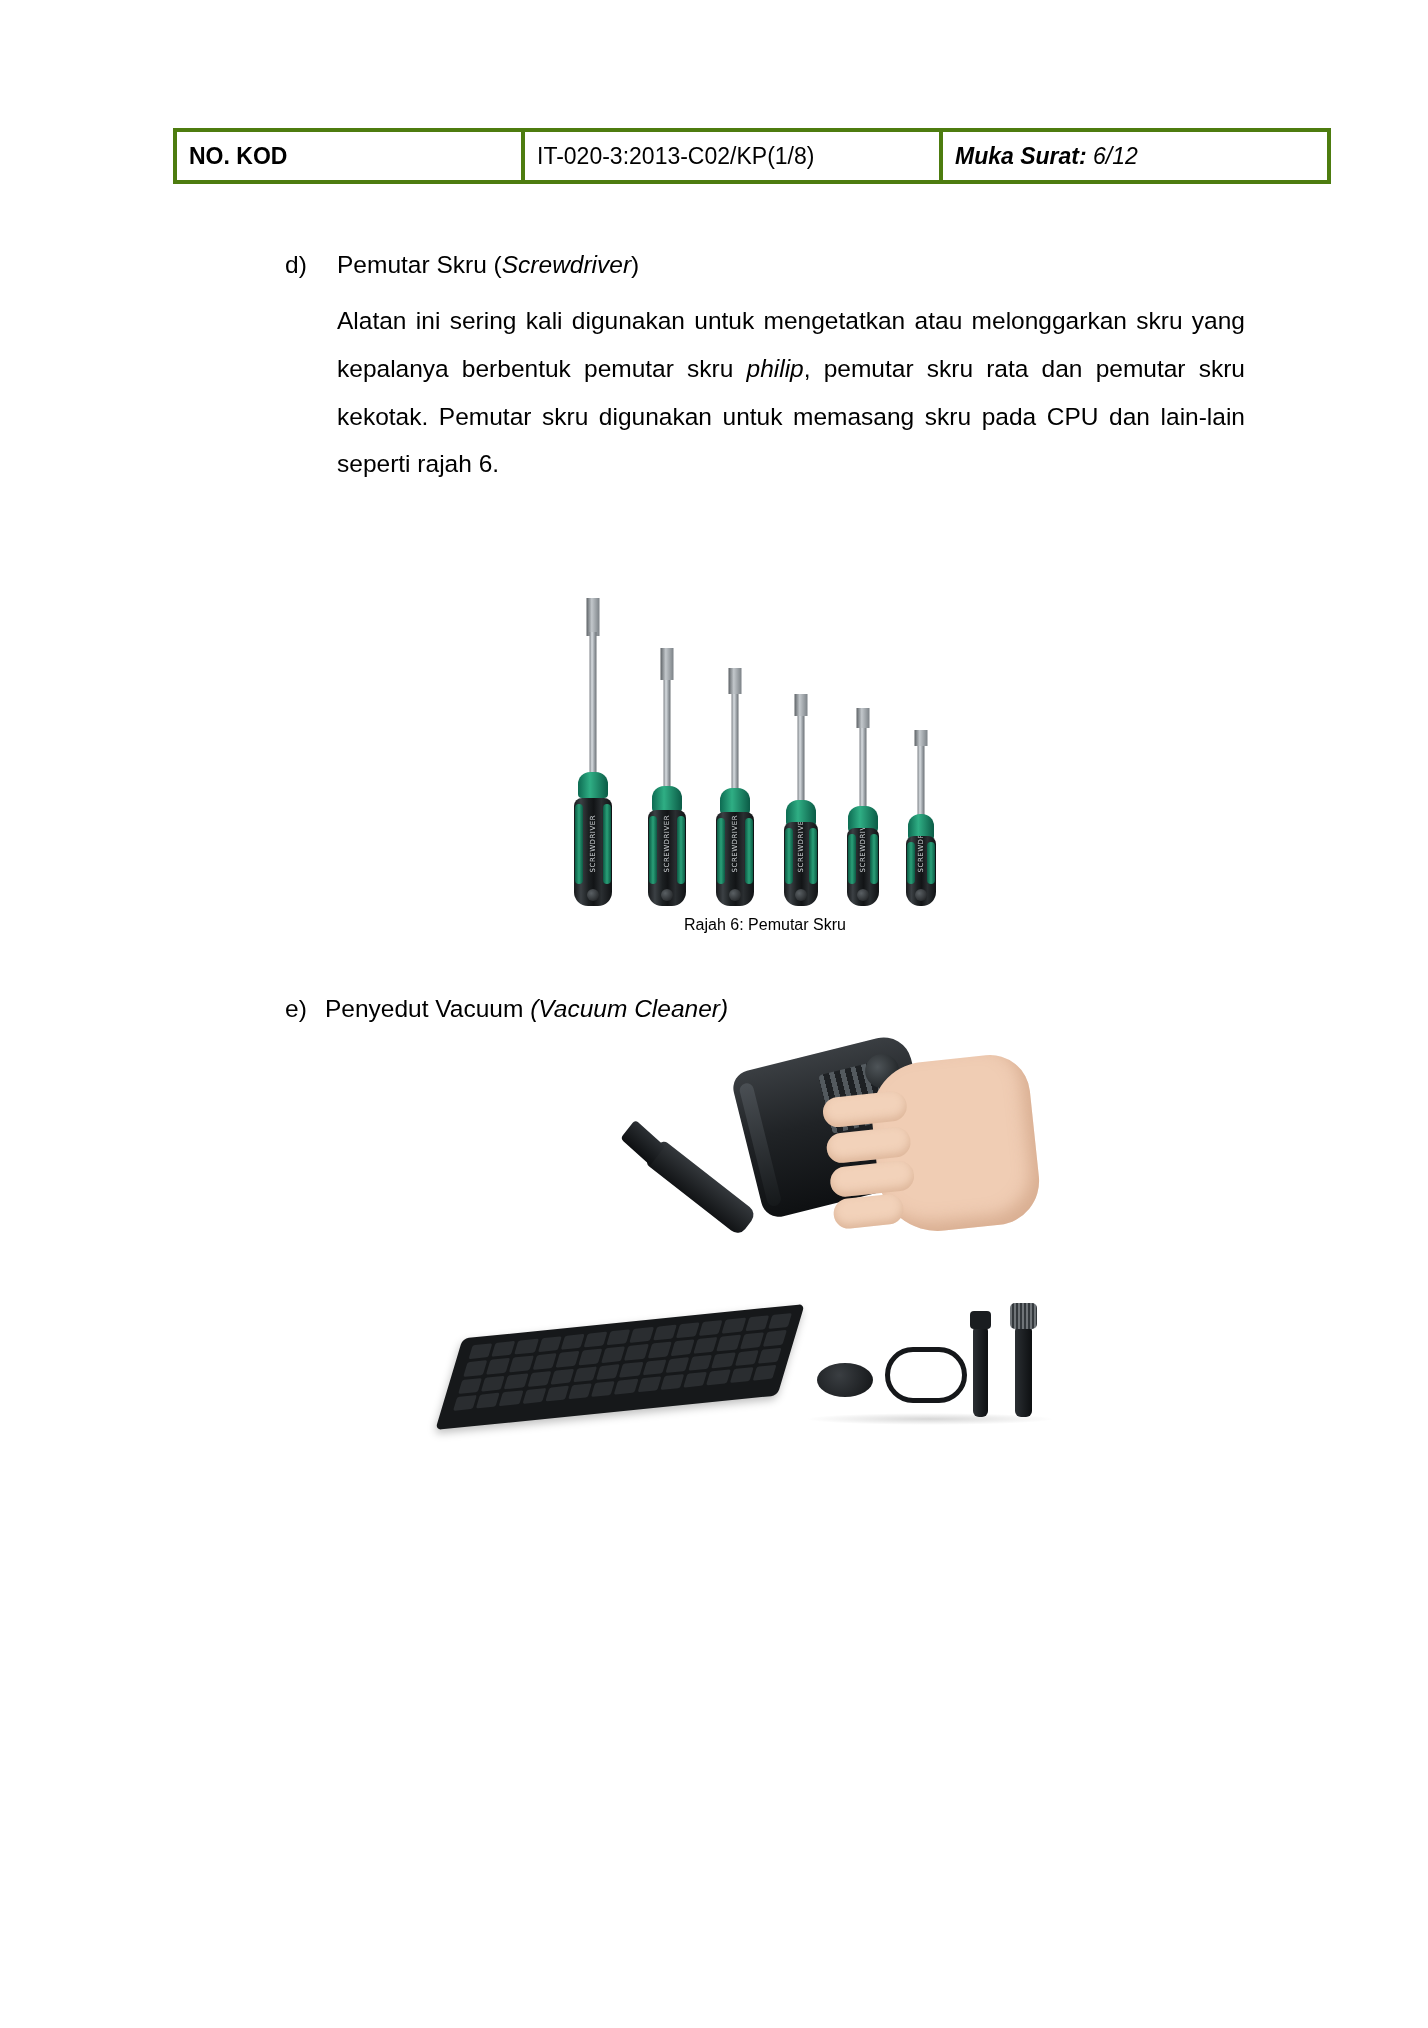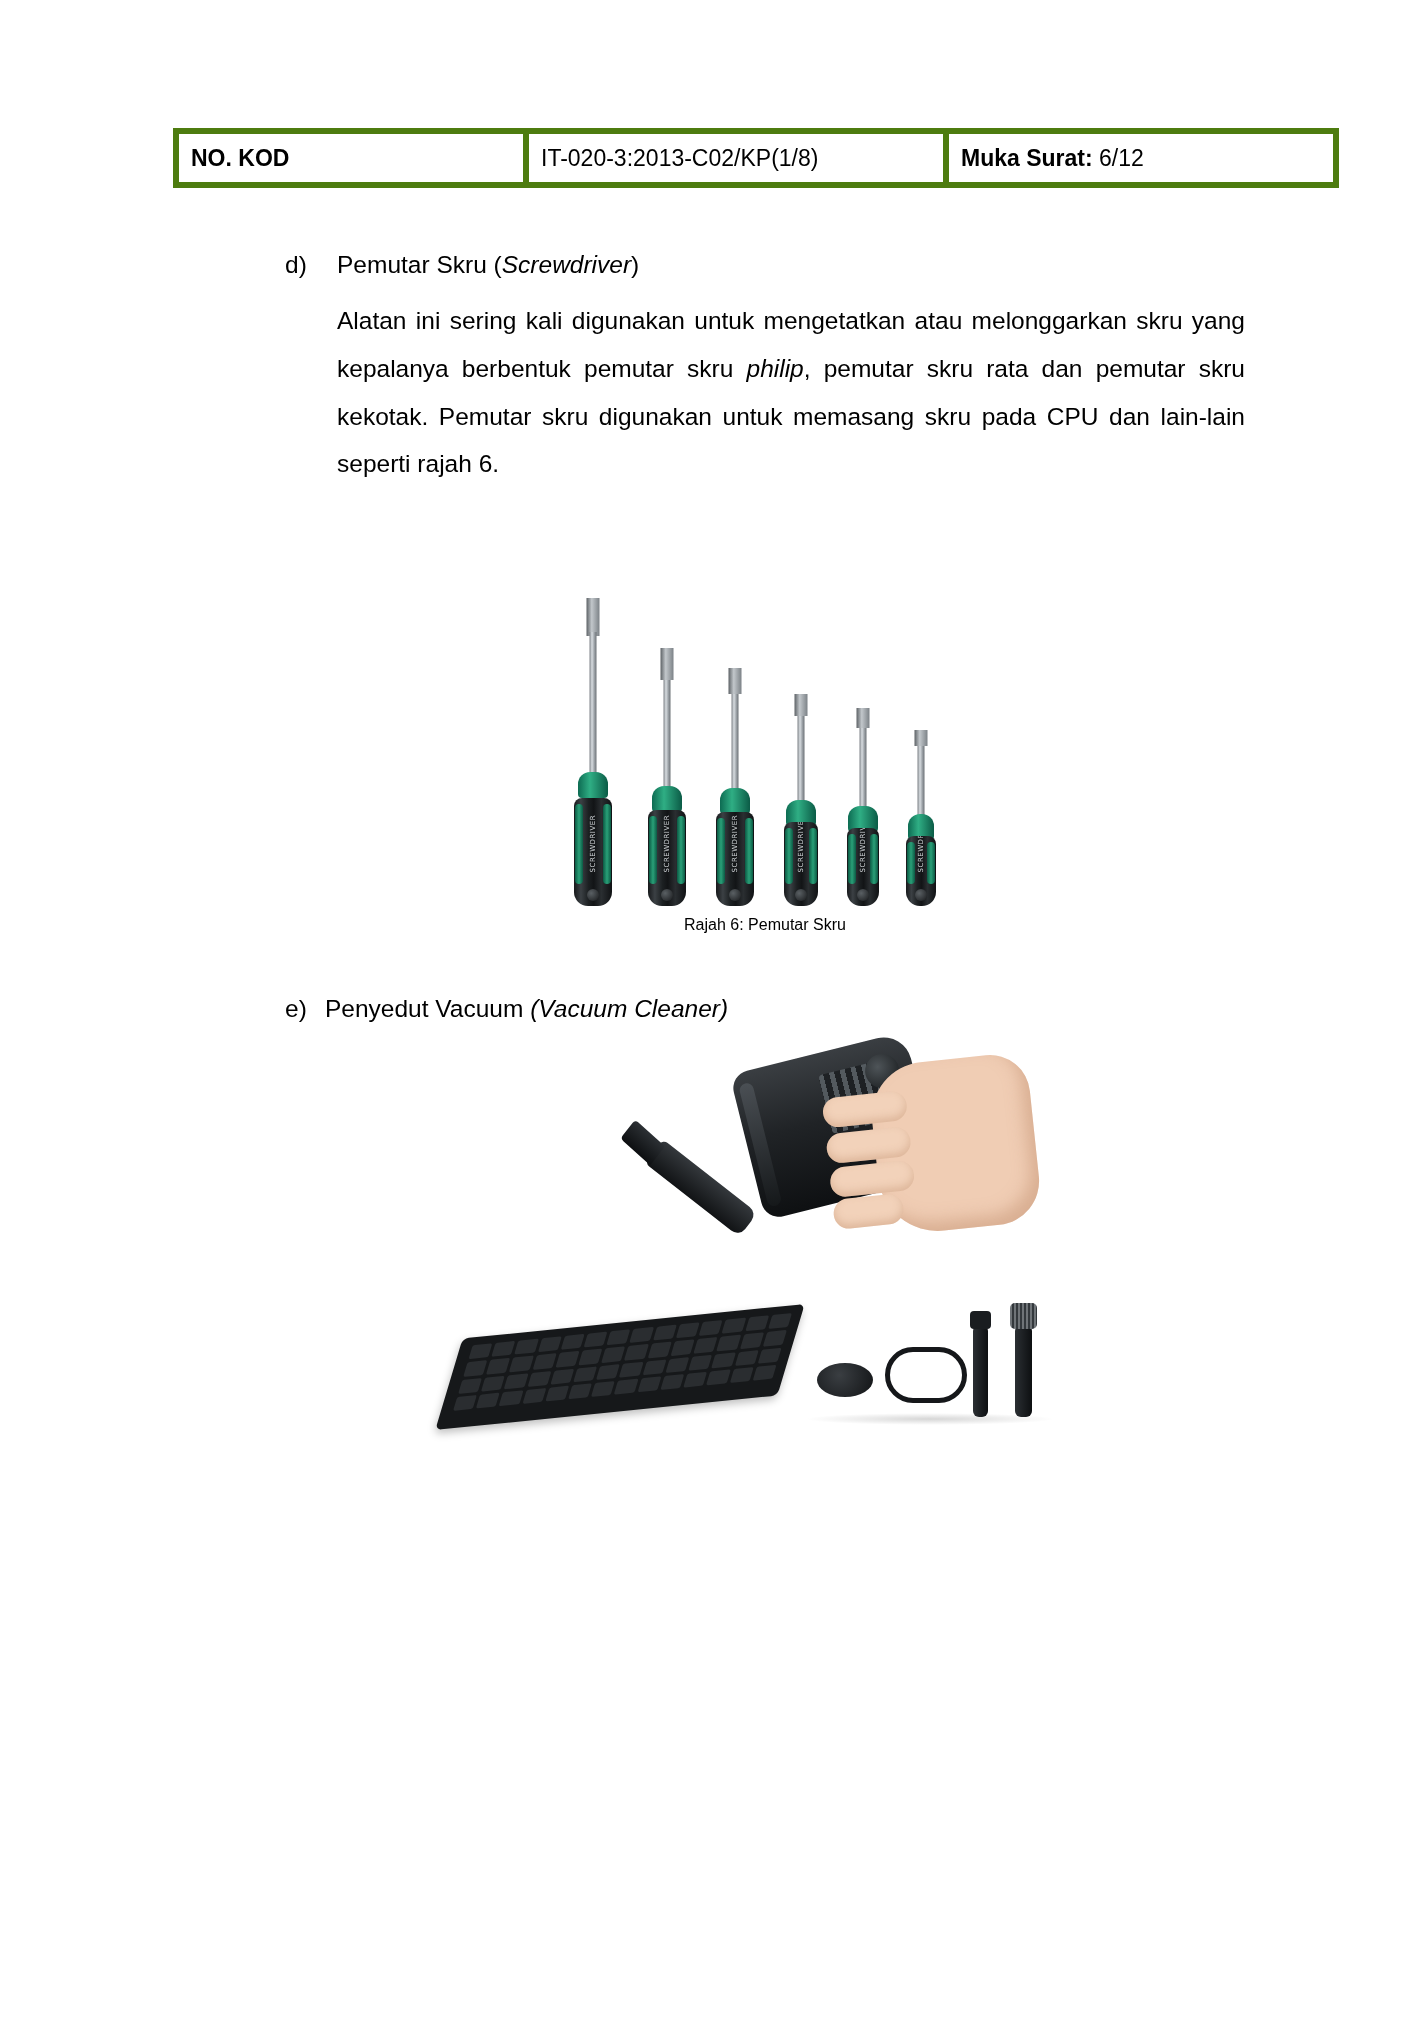--- a/index.html
+++ b/index.html
@@ -26,30 +26,30 @@
   .header-table {
     position: absolute;
     left: 173px;
     top: 128px;
     width: 1072px;
     border: 2px solid #000;
     border-collapse: collapse;
     table-layout: fixed;
   }
   .header-table td {
-    border: 6px solid #4d7c0f;
+    border: 4px solid #4d7c0f;
     height: 44px;
     padding: 2px 12px;
     font-size: 23px;
     vertical-align: middle;
     white-space: nowrap;
   }
   .hdr-kod { width: 320px; font-weight: bold; }
   .hdr-code { width: 390px; text-align: left; }
-  .hdr-page { width: 360px; }
+  .hdr-page { width: 360px; font-style: italic; }
   .hdr-page b { font-weight: bold; }
 
   
   .content {
     position: absolute;
     left: 285px;
     top: 248px;
     width: 960px;
   }
   .item {

